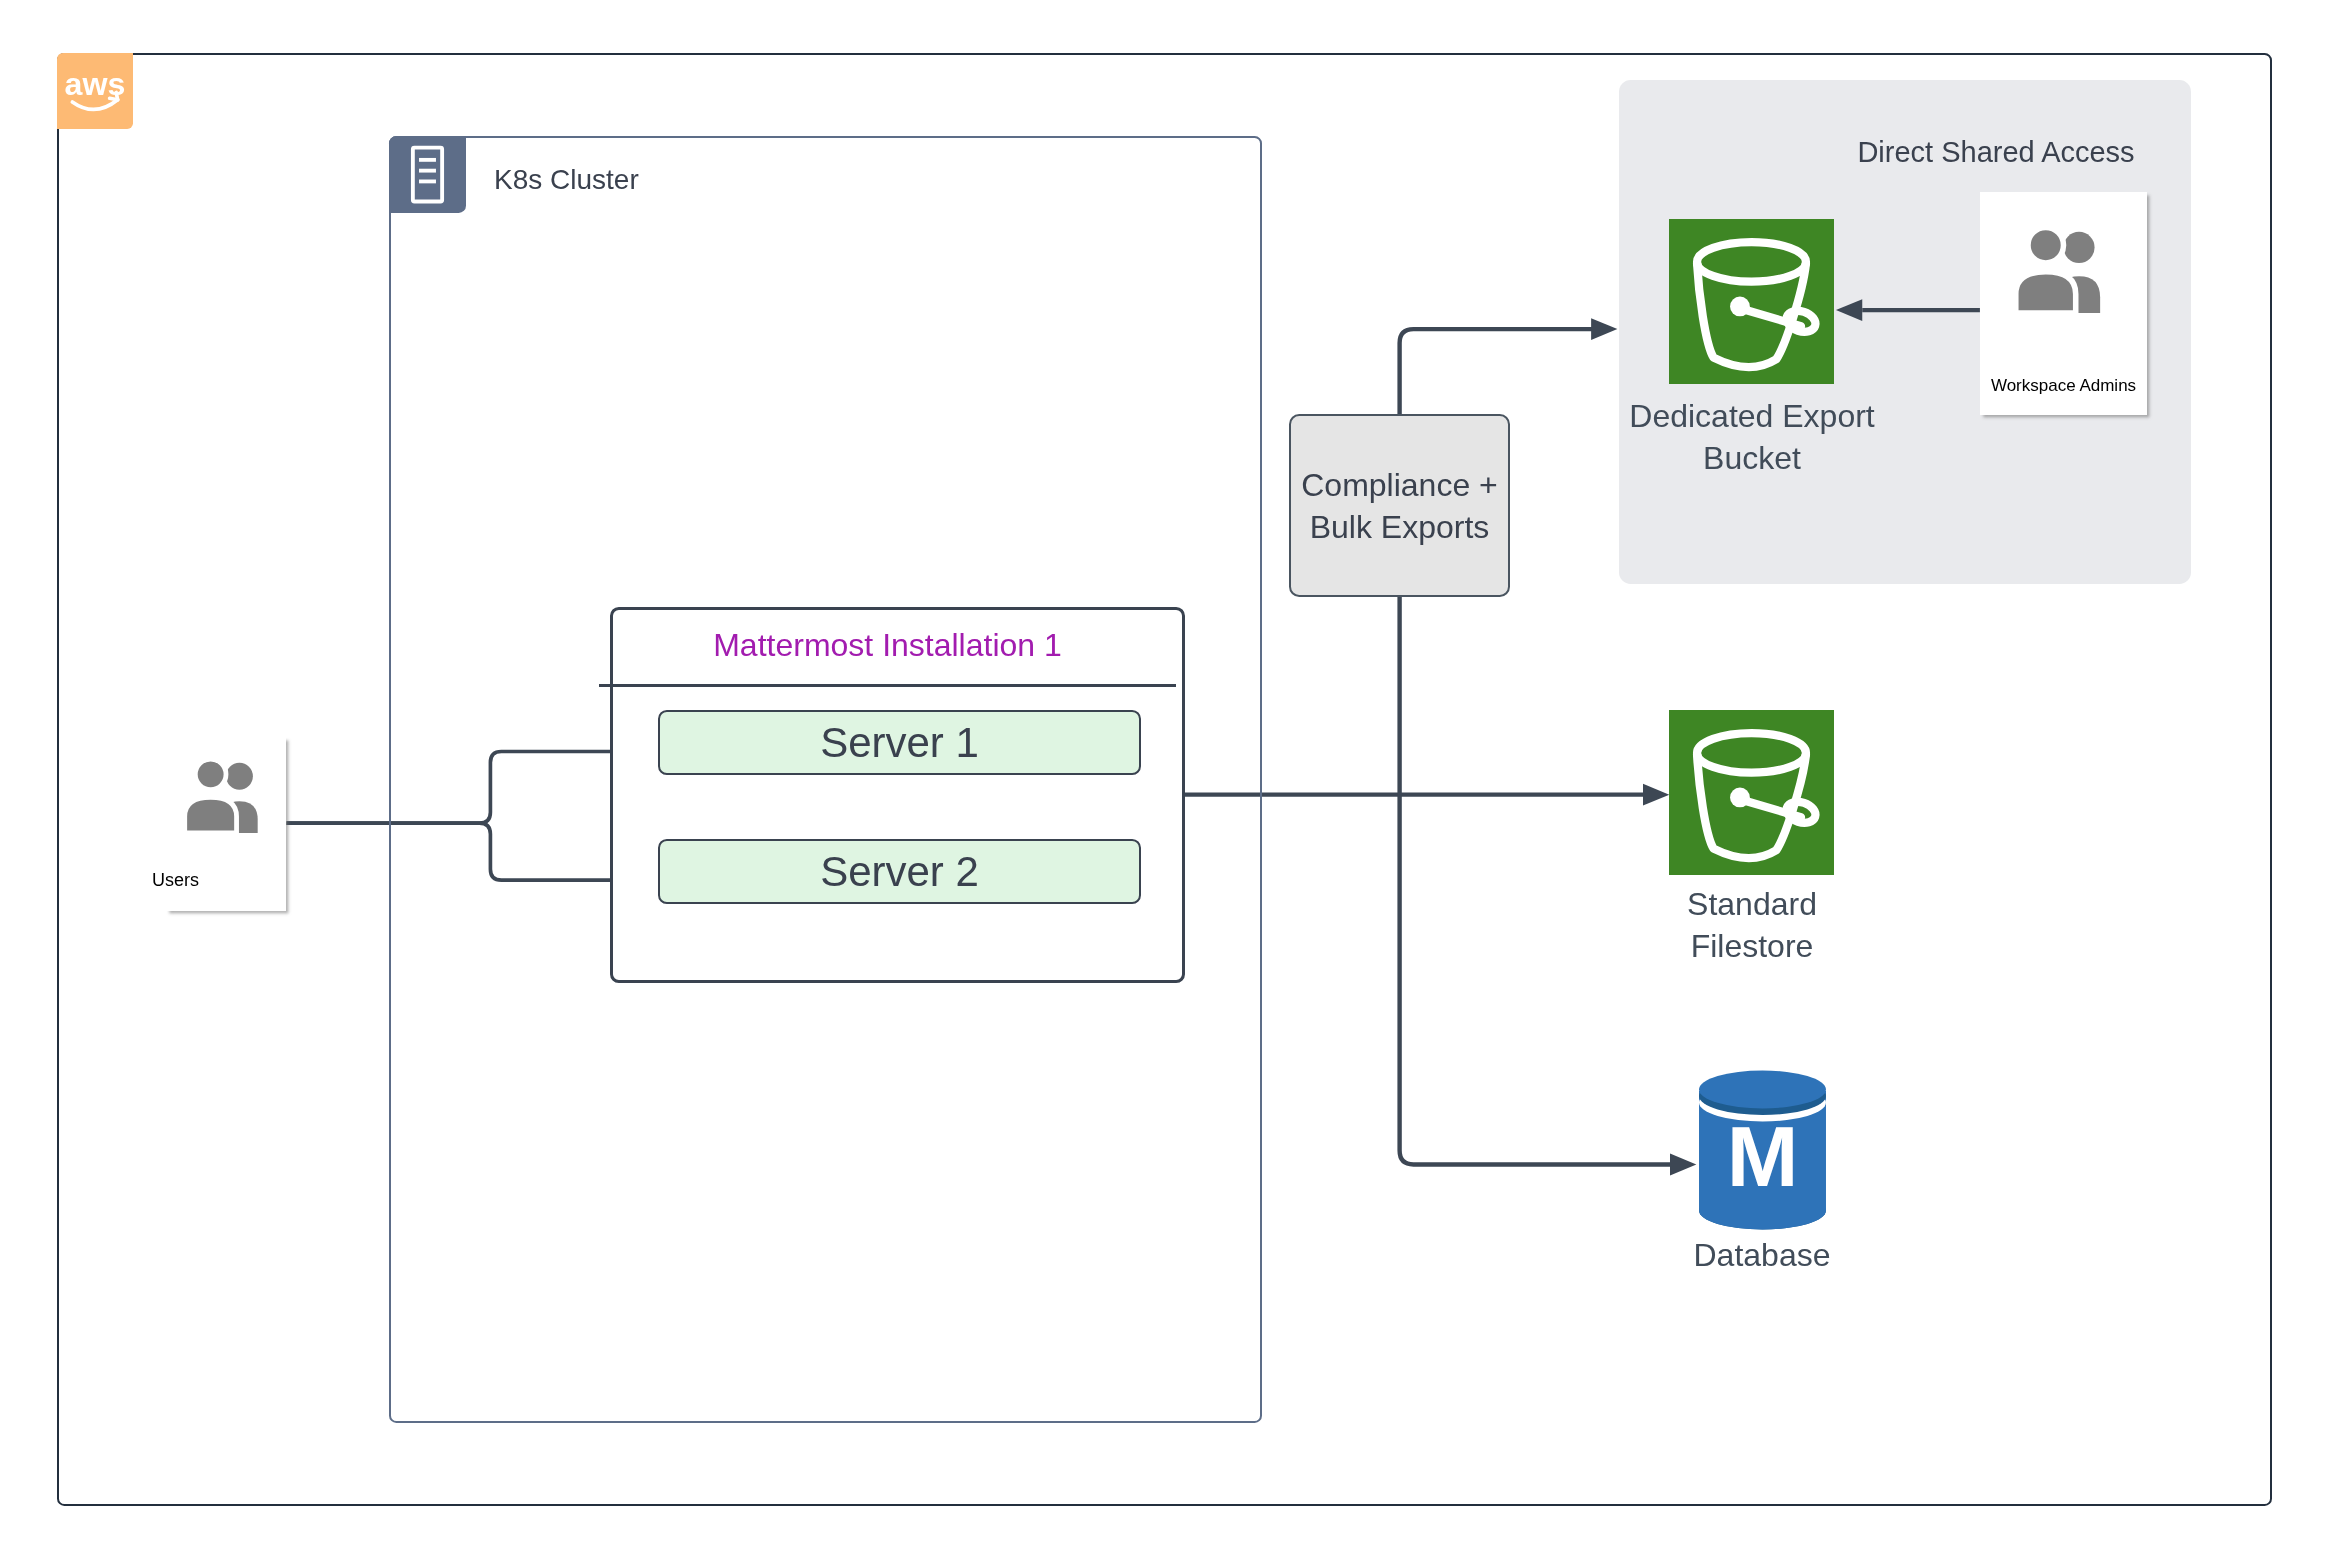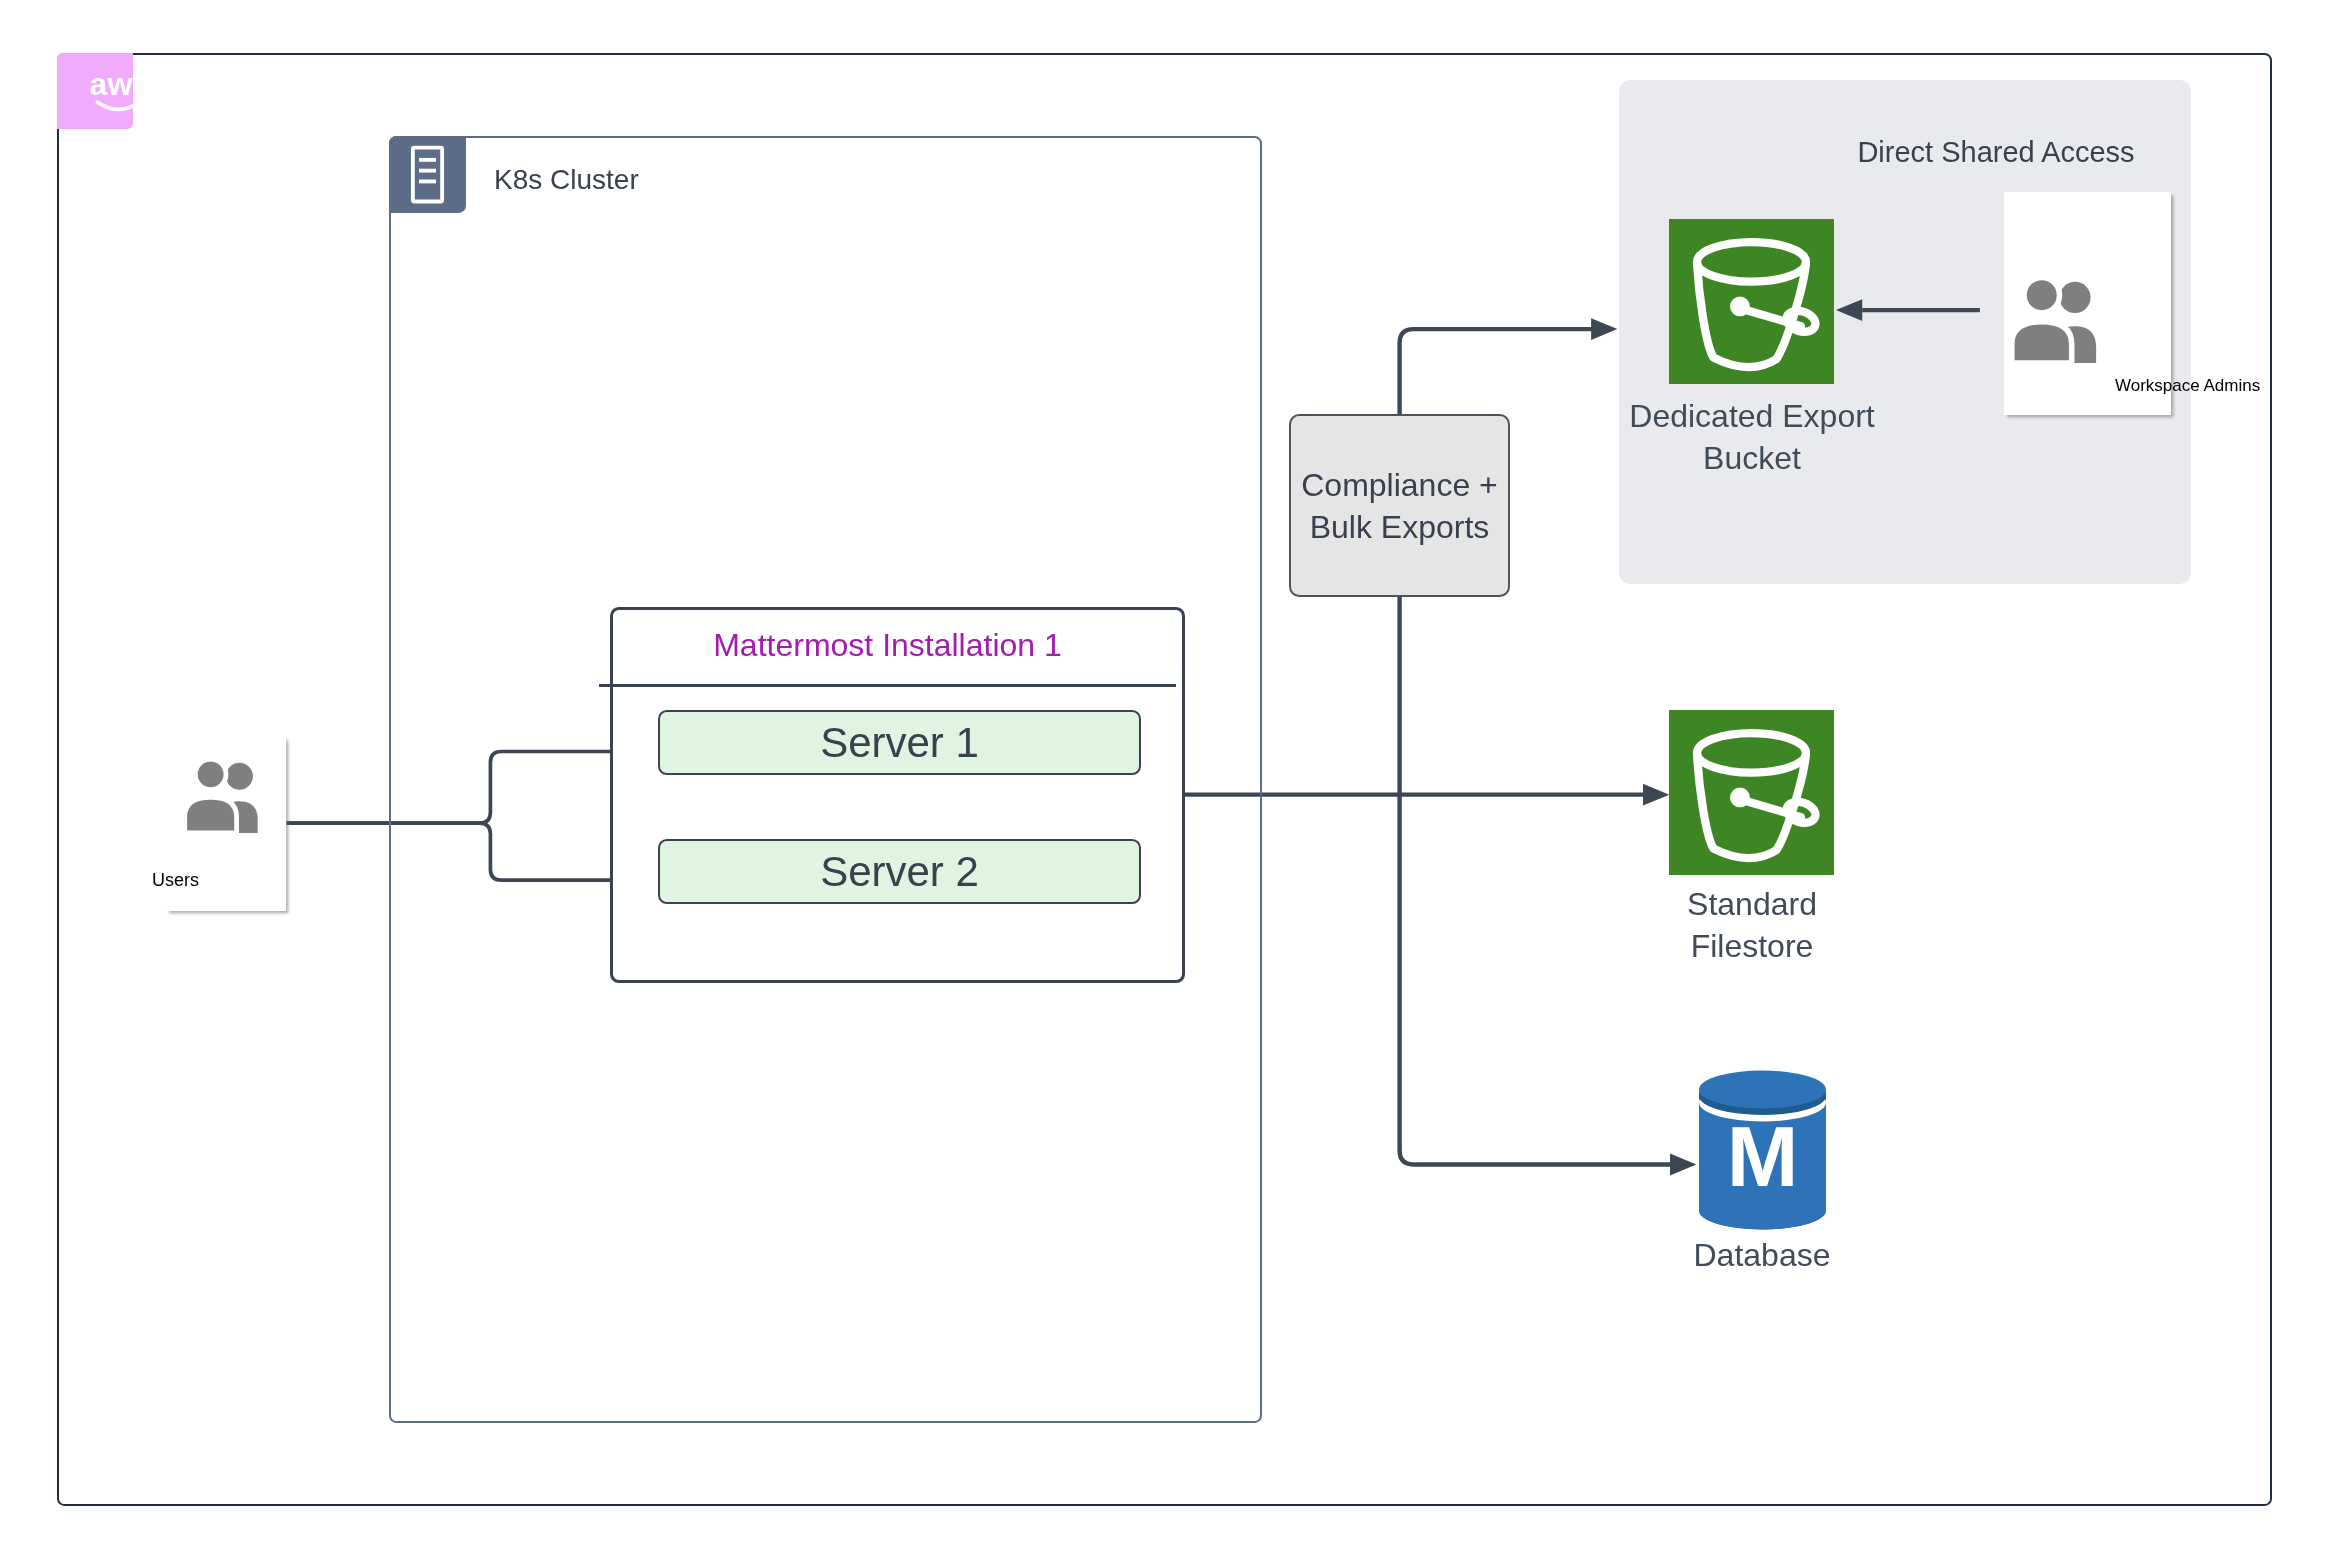--- a/index.html
+++ b/index.html
@@ -4,21 +4,21 @@
 <style>
   html,body{margin:0;padding:0;background:#ffffff;}
   #canvas{
     position:relative;width:2330px;height:1563px;background:#ffffff;
     font-family:"Liberation Sans","DejaVu Sans",sans-serif;overflow:hidden;
   }
   .abs{position:absolute;box-sizing:border-box;}
   svg.layer{position:absolute;left:0;top:0;width:2330px;height:1563px;pointer-events:none;}
 
   .outer-border{left:57px;top:53px;width:2215px;height:1453px;border:2.9px solid #232F3E;border-radius:7.3px;}
-  .aws-logo{left:57px;top:53px;width:76px;height:76px;background:#f0abfc;border-radius:5.8px 0 5.8px 0;padding-left:25px;}
+  .aws-logo{left:57px;top:53px;width:76px;height:76px;background:#fdba74;border-radius:5.8px 0 5.8px 0;}
 
   .dsa-panel{left:1619px;top:80px;width:572px;height:504px;background:#E9EAED;border-radius:11.7px;}
   .dsa-title{left:1619px;top:136px;width:688px;text-align:center;font-size:29px;color:#3A414E;margin-left:33px;}
 
   .k8s-box{left:389px;top:136px;width:873px;height:1287px;border:2.9px solid #5D6D88;border-radius:7.3px;}
   .k8s-icon{left:389px;top:136px;width:77px;height:77px;background:#5D6D88;border-radius:7.3px 0 7.3px 0;}
   .k8s-label{left:494px;top:164px;font-size:28px;color:#3A414E;}
 
   .mm-box{left:610px;top:607px;width:575px;height:376px;background:#ffffff;border:3.7px solid #3A4350;border-radius:8.8px;}
   .mm-titlebar{left:599px;top:607px;width:577px;height:80px;border-bottom:3.7px solid #3A4350;
@@ -38,21 +38,21 @@
 
   .bucket-icon{width:165px;height:165px;background:#3E8624;}
   .dedicated-bucket{left:1669px;top:219px;}
   .filestore-bucket{left:1669px;top:710px;}
   .node-label{width:292px;text-align:center;font-size:32px;line-height:42px;color:#414C59;}
   .dedicated-label{left:1606px;top:395px;}
   .filestore-label{left:1606px;top:883px;}
   .db-label{left:1616px;top:1234px;}
 
   .wa-card{left:1980px;top:192px;width:167px;height:223px;background:#ffffff;
-    box-shadow:2.9px 2.9px 2.9px rgba(110,110,110,.55);display:flex;flex-direction:row;align-items:center;margin-left:24px;}
+    box-shadow:2.9px 2.9px 2.9px rgba(110,110,110,.55);display:flex;flex-direction:column;align-items:center;}
   .wa-label{margin-top:auto;margin-bottom:19px;font-size:17px;color:#000000;white-space:nowrap;}
 
   .db-icon{left:1699px;top:1069px;width:127px;height:162px;}
 </style>
 </head>
 <body>
 
 <div id="canvas">
 
   <svg class="layer" viewBox="0 0 3188 2138" width="2330" height="1563">

